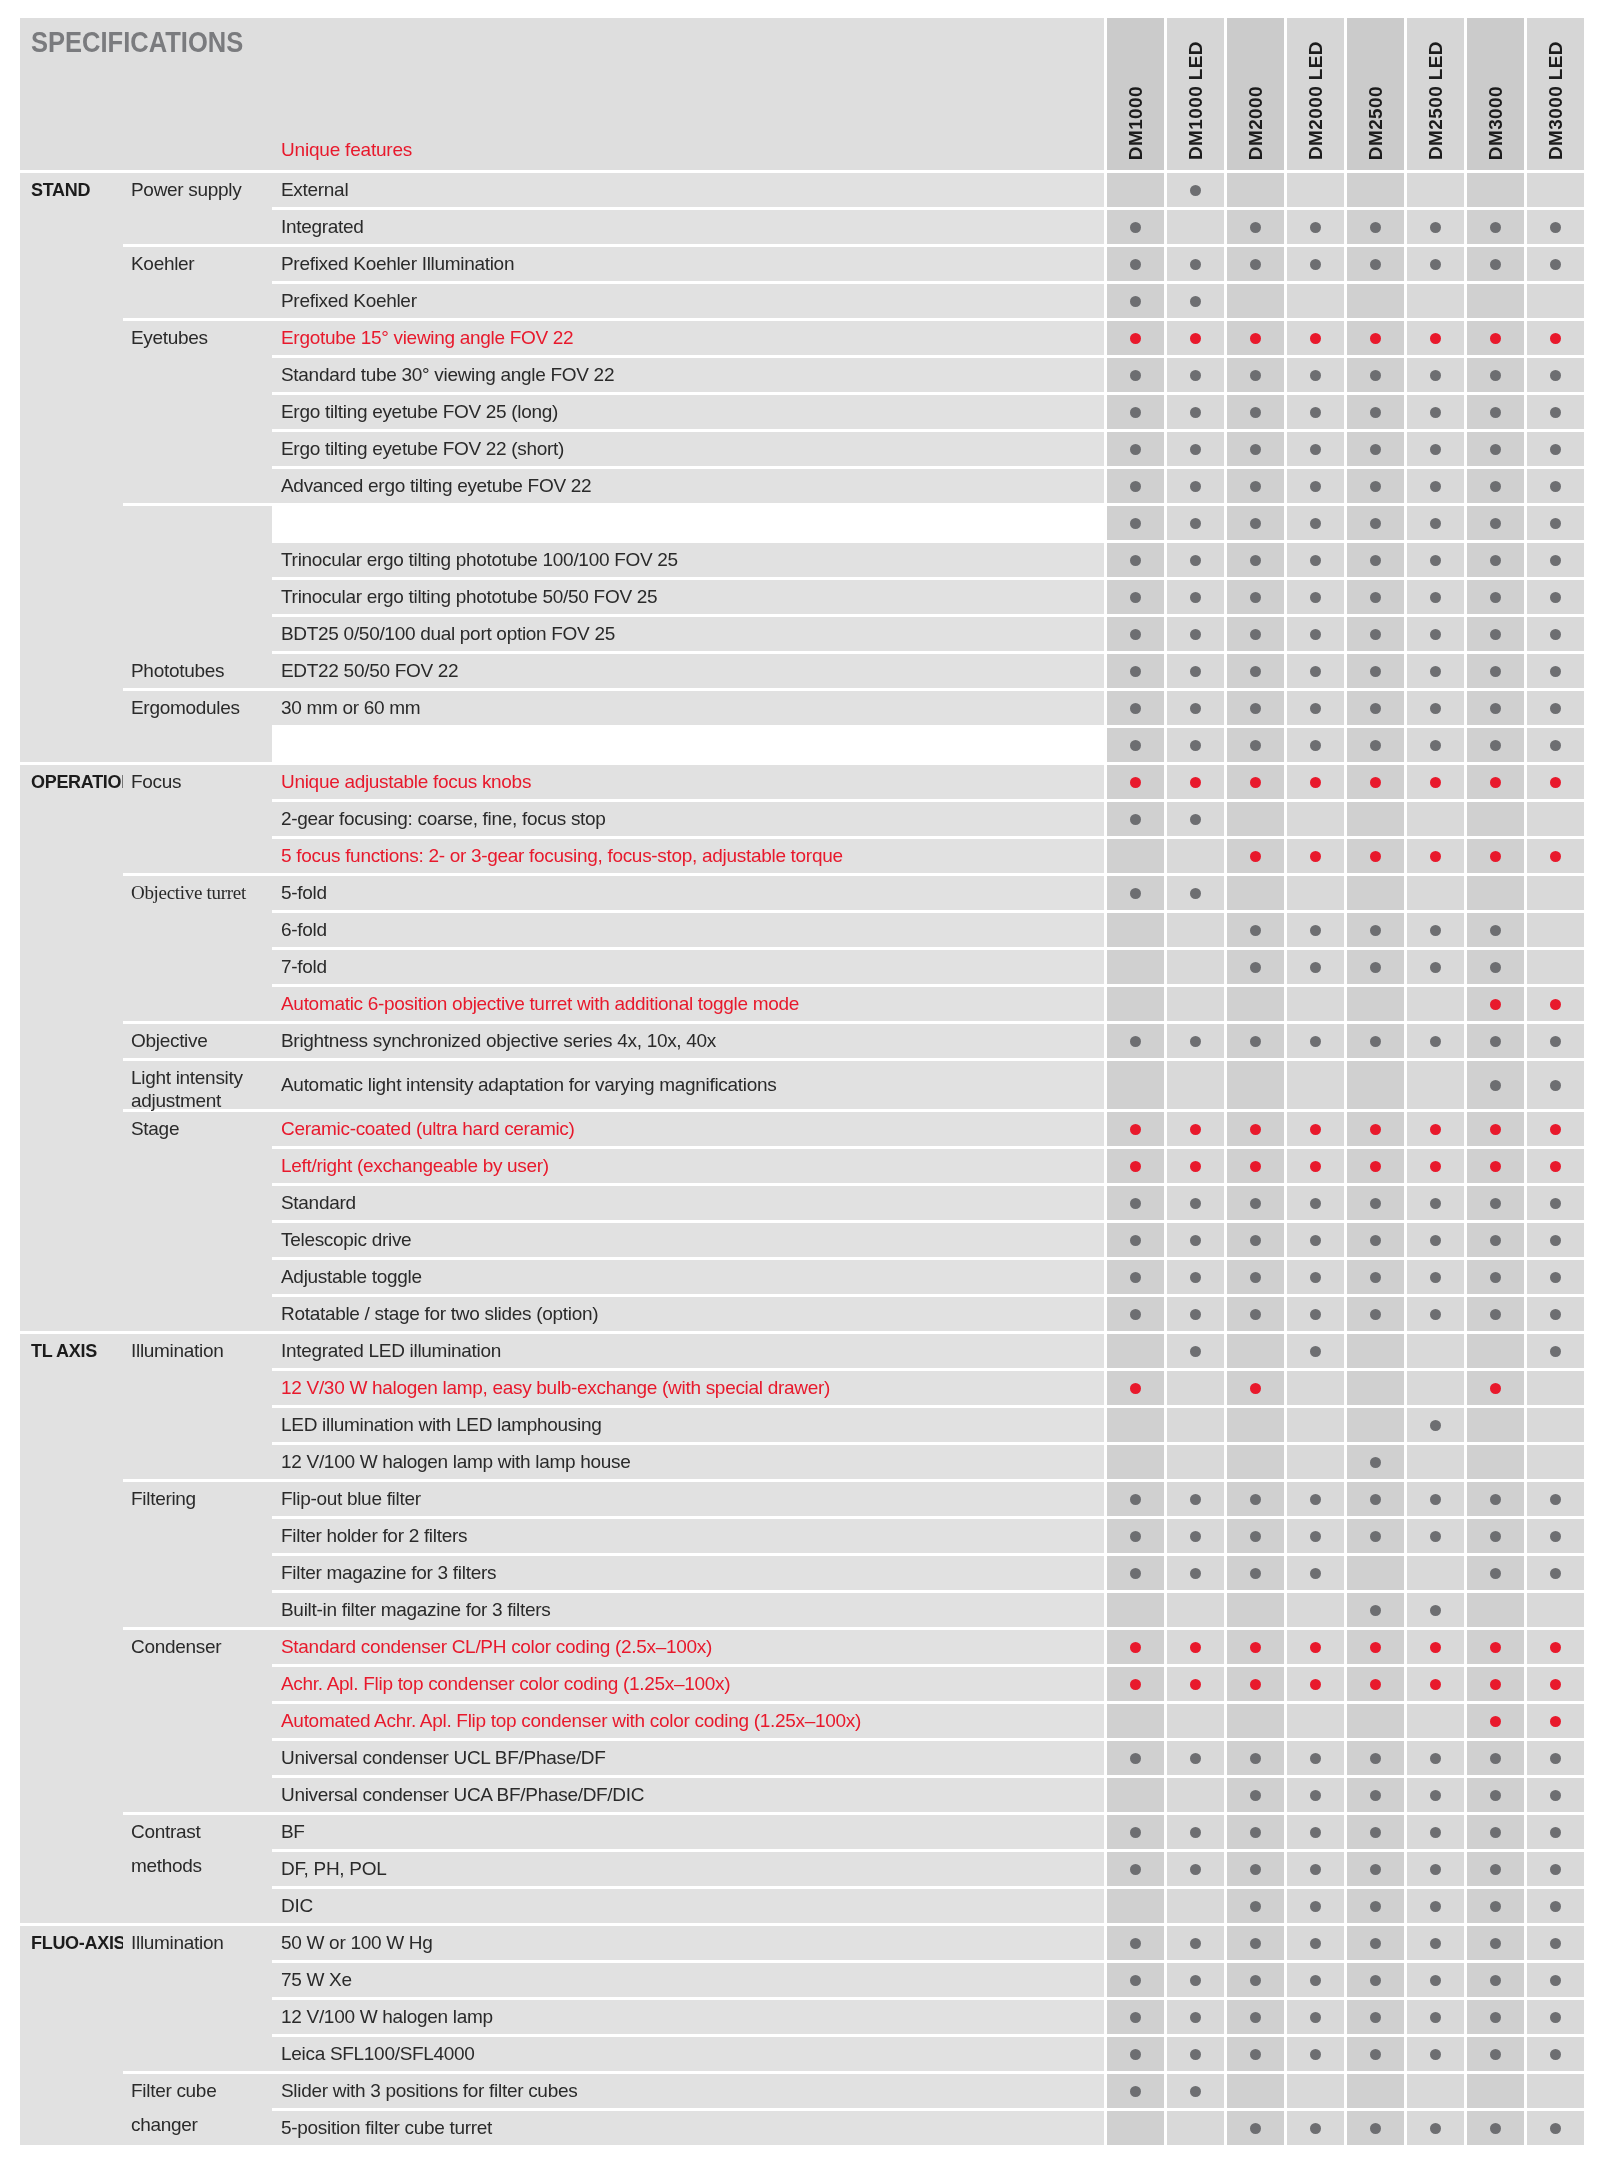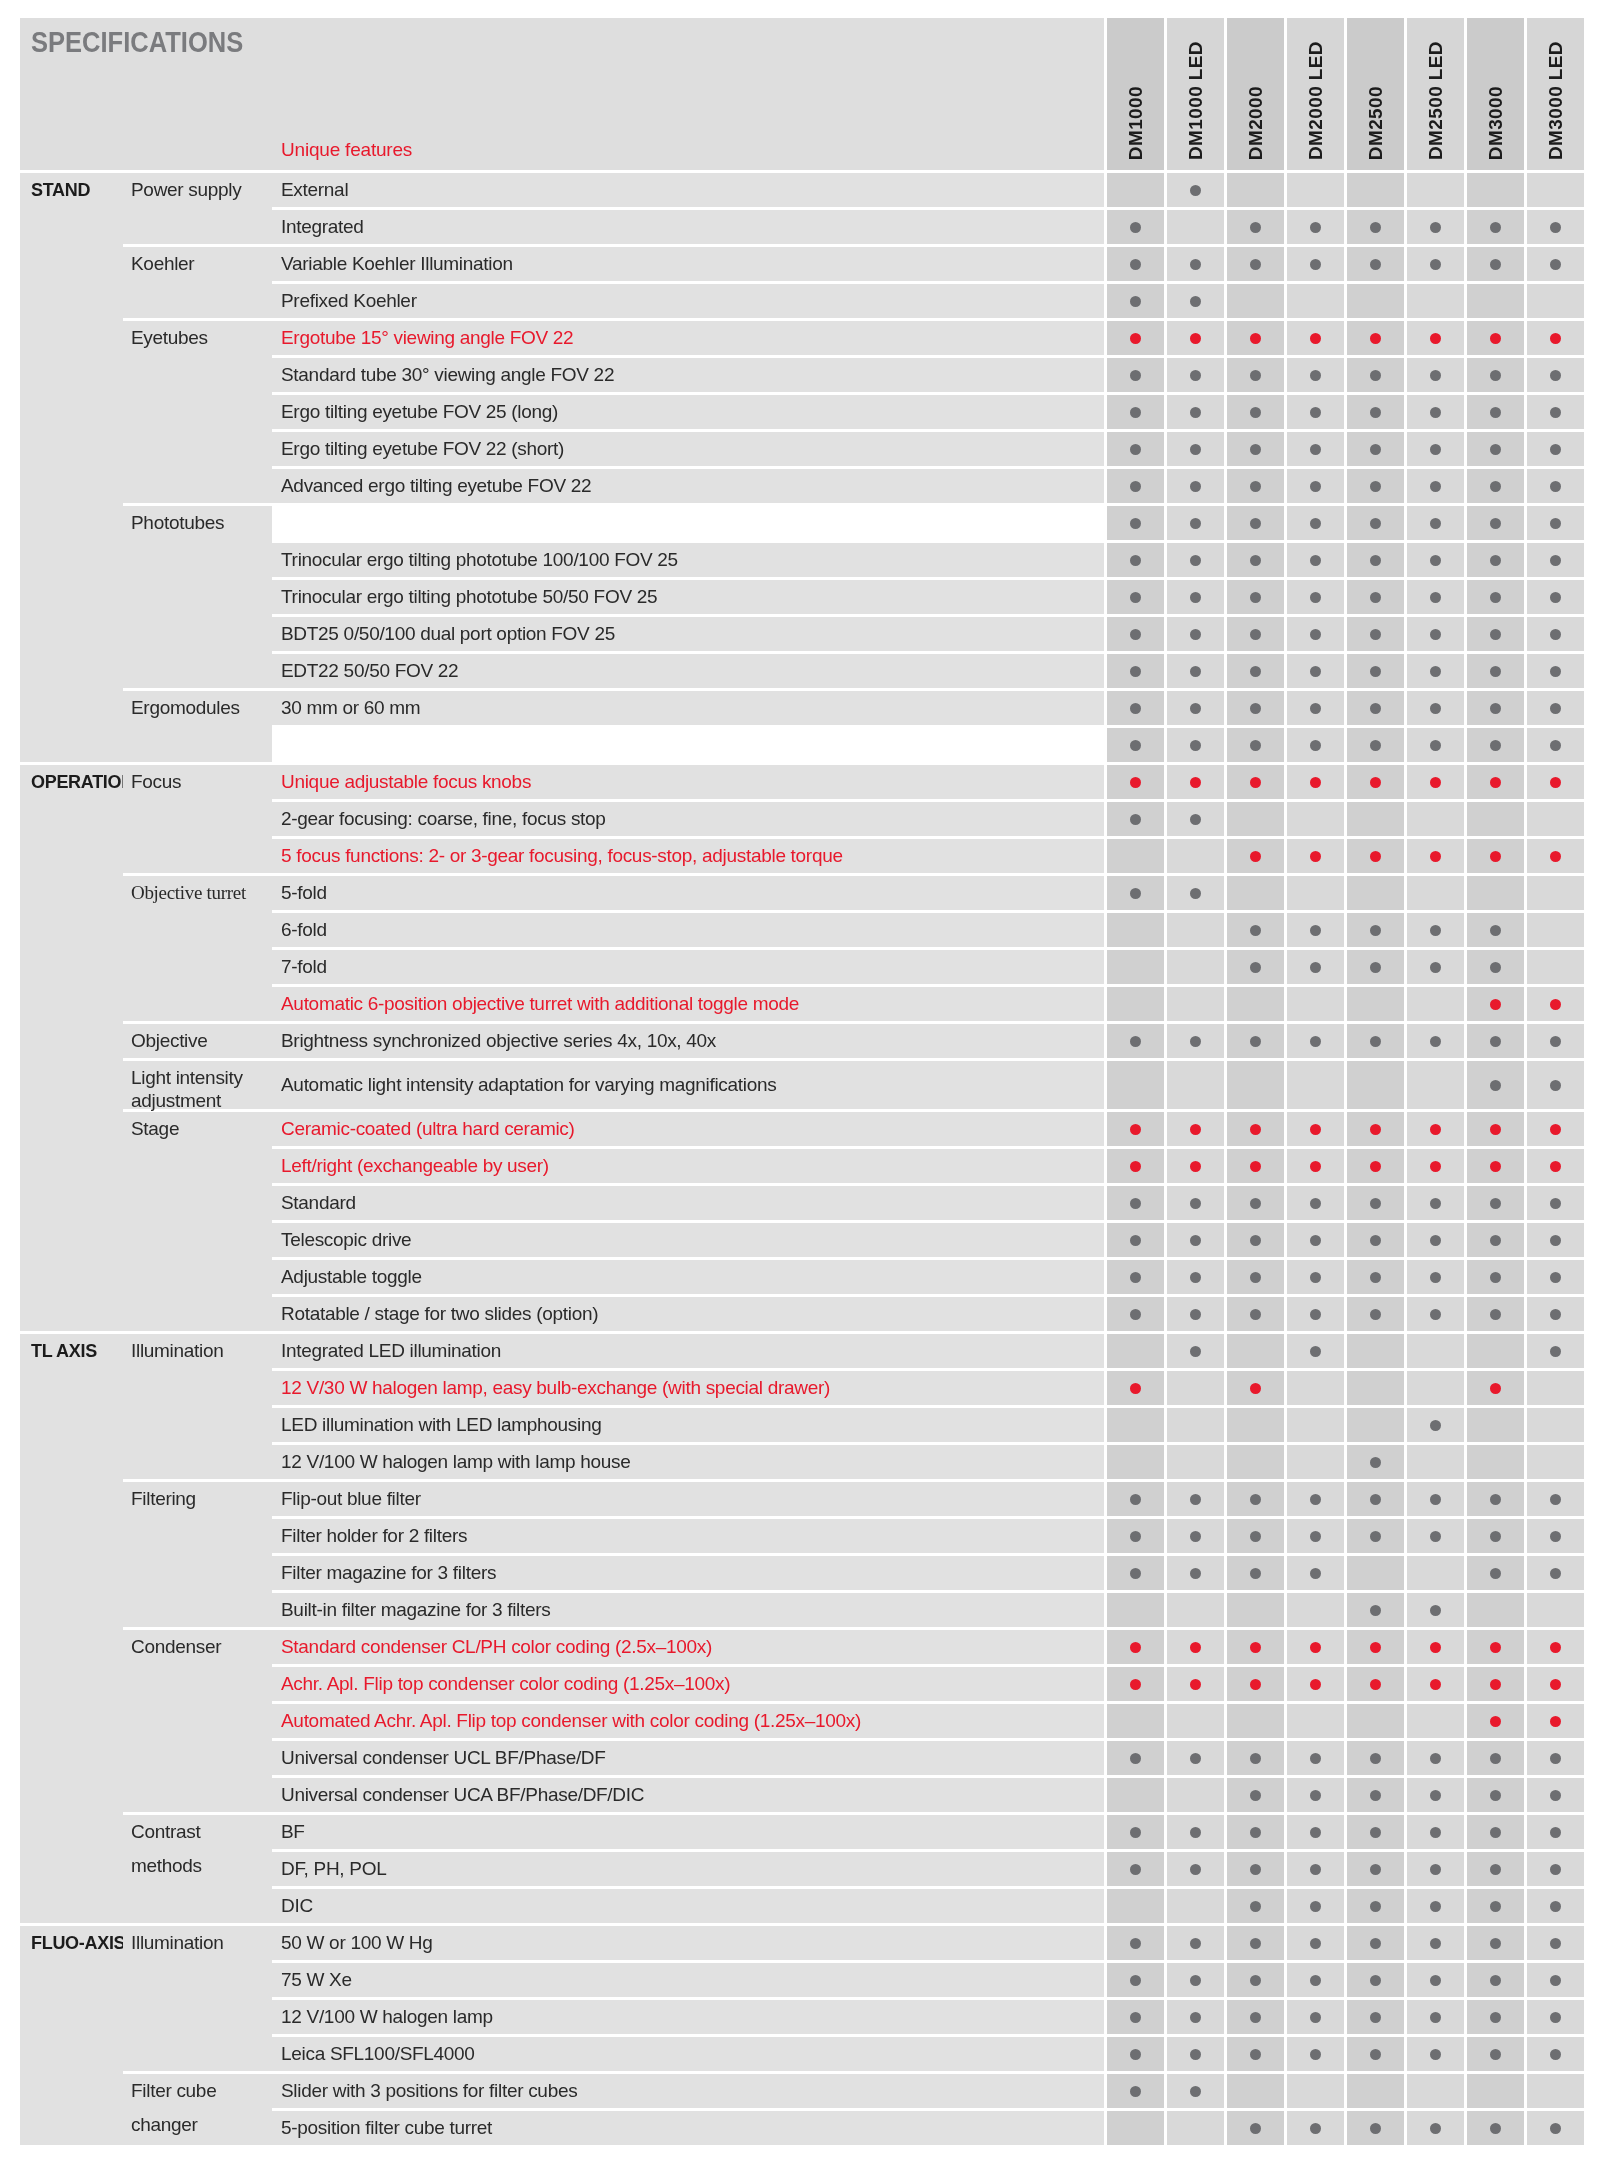--- a/index.html
+++ b/index.html
@@ -116,21 +116,21 @@
           <div class="dotcell odd" style="grid-area: 2 / 10;">
             <span class="dot gray"></span>
           </div>
           <div class="dotcell even" style="grid-area: 2 / 11;">
             <span class="dot gray"></span>
           </div>
           <div class="sub" style="grid-row: 3 / span 2;">
             <span>Koehler</span>
           </div>
           <div class="feat" style="grid-row: 3;">
-            <span>Variable Koehler Illumination</span>
+            <span>Prefixed Koehler Illumination</span>
           </div>
           <div class="dotcell odd" style="grid-area: 3 / 4;">
             <span class="dot gray"></span>
           </div>
           <div class="dotcell even" style="grid-area: 3 / 5;">
             <span class="dot gray"></span>
           </div>
           <div class="dotcell odd" style="grid-area: 3 / 6;">
             <span class="dot gray"></span>
           </div>
@@ -295,21 +295,21 @@
           </div>
           <div class="dotcell even" style="grid-area: 9 / 9;">
             <span class="dot gray"></span>
           </div>
           <div class="dotcell odd" style="grid-area: 9 / 10;">
             <span class="dot gray"></span>
           </div>
           <div class="dotcell even" style="grid-area: 9 / 11;">
             <span class="dot gray"></span>
           </div>
-          <div class="sub" style="grid-row: 10 / span 5;">
+          <div class="sub" style="grid-row: 10 / span 5; align-items: flex-end;">
             <span>Phototubes</span>
           </div>
           <div class="dotcell odd" style="grid-area: 10 / 4;">
             <span class="dot gray"></span>
           </div>
           <div class="dotcell even" style="grid-area: 10 / 5;">
             <span class="dot gray"></span>
           </div>
           <div class="dotcell odd" style="grid-area: 10 / 6;">
             <span class="dot gray"></span>

